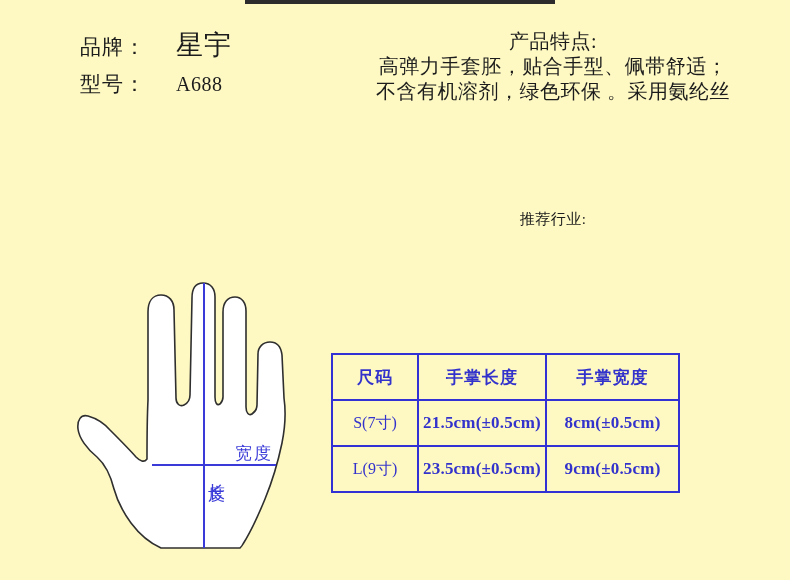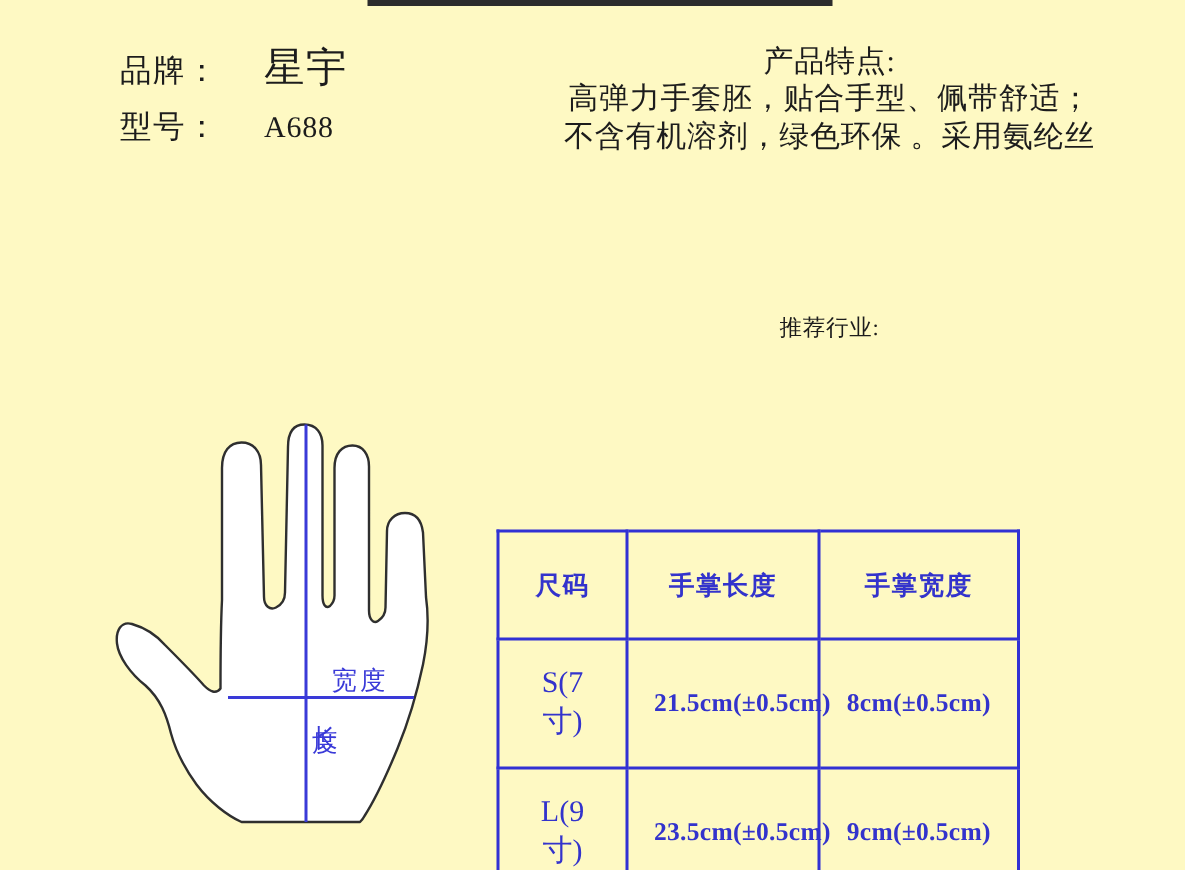--- a/index.html
+++ b/index.html
@@ -33,35 +33,35 @@
   
   .features{position:absolute;left:333px;top:29px;width:440px;font-size:20px;line-height:25px;font-weight:500;letter-spacing:0.5px;}
   .industries{position:absolute;left:333px;top:167px;width:440px;font-size:15px;line-height:25px;font-weight:500;letter-spacing:0.5px;margin-top:40px;}
   .features div,.industries div{white-space:nowrap;text-align:center;}
 
   
   .hand-svg{position:absolute;left:0;top:0;width:790px;height:580px;}
   .hand-svg path{fill:#ffffff;stroke:#2f2f2f;stroke-width:1.6;stroke-linejoin:round;}
   .v-line{position:absolute;left:203px;top:283px;width:2px;height:265px;background:var(--line-blue);}
   .h-line{position:absolute;left:152px;top:464px;width:124px;height:2px;background:var(--line-blue);}
-  .width-label{position:absolute;left:221px;top:442px;font-size:17px;font-weight:500;color:var(--line-blue);letter-spacing:2px;}
+  .width-label{position:absolute;left:235px;top:442px;font-size:17px;font-weight:500;color:var(--line-blue);letter-spacing:2px;}
   .length-label{position:absolute;left:205px;top:470px;font-size:17px;font-weight:500;color:var(--line-blue);writing-mode:vertical-rl;text-orientation:upright;letter-spacing:1px;}
 
   
   .size-table{
     position:absolute;left:331px;top:353px;
     border-collapse:collapse;table-layout:fixed;width:347px;
   }
   .size-table th,.size-table td{
     border:2px solid var(--table-border);
     text-align:center;vertical-align:middle;
-    height:36px;padding:17px;color:var(--table-blue);
+    height:36px;padding:4px;color:var(--table-blue);
   }
   .size-table th{font-size:17px;font-weight:bold;letter-spacing:1px;}
-  .size-table td.size-cell{font-size:20px;font-weight:500;margin-left:17px;}
+  .size-table td.size-cell{font-size:16px;font-weight:500;margin-left:17px;}
   .size-table td.val-cell{font-size:17px;font-weight:bold;letter-spacing:0.2px;}
   .col-size{width:86px;}.col-len{width:128px;}.col-wid{width:133px;}
 </style>
 </head>
 <body>
 
 <div id="page">
 
   <div class="top-bar"></div>
 

